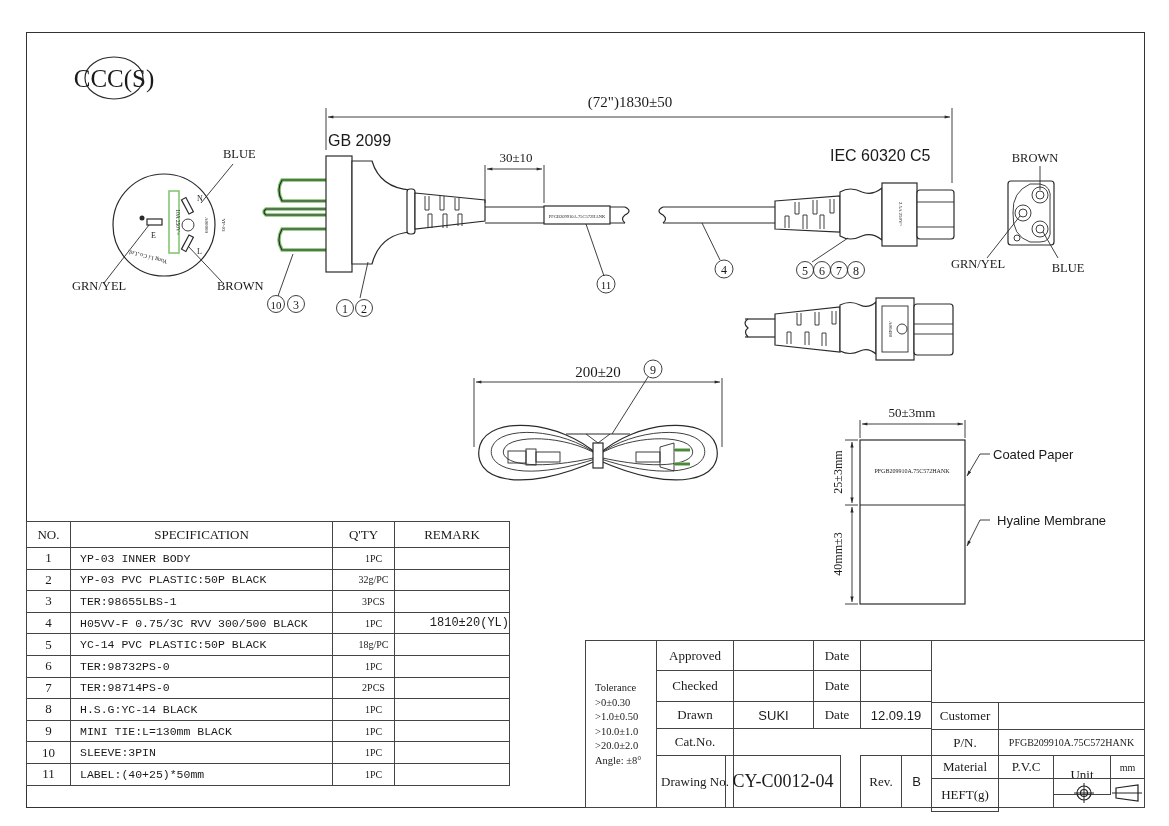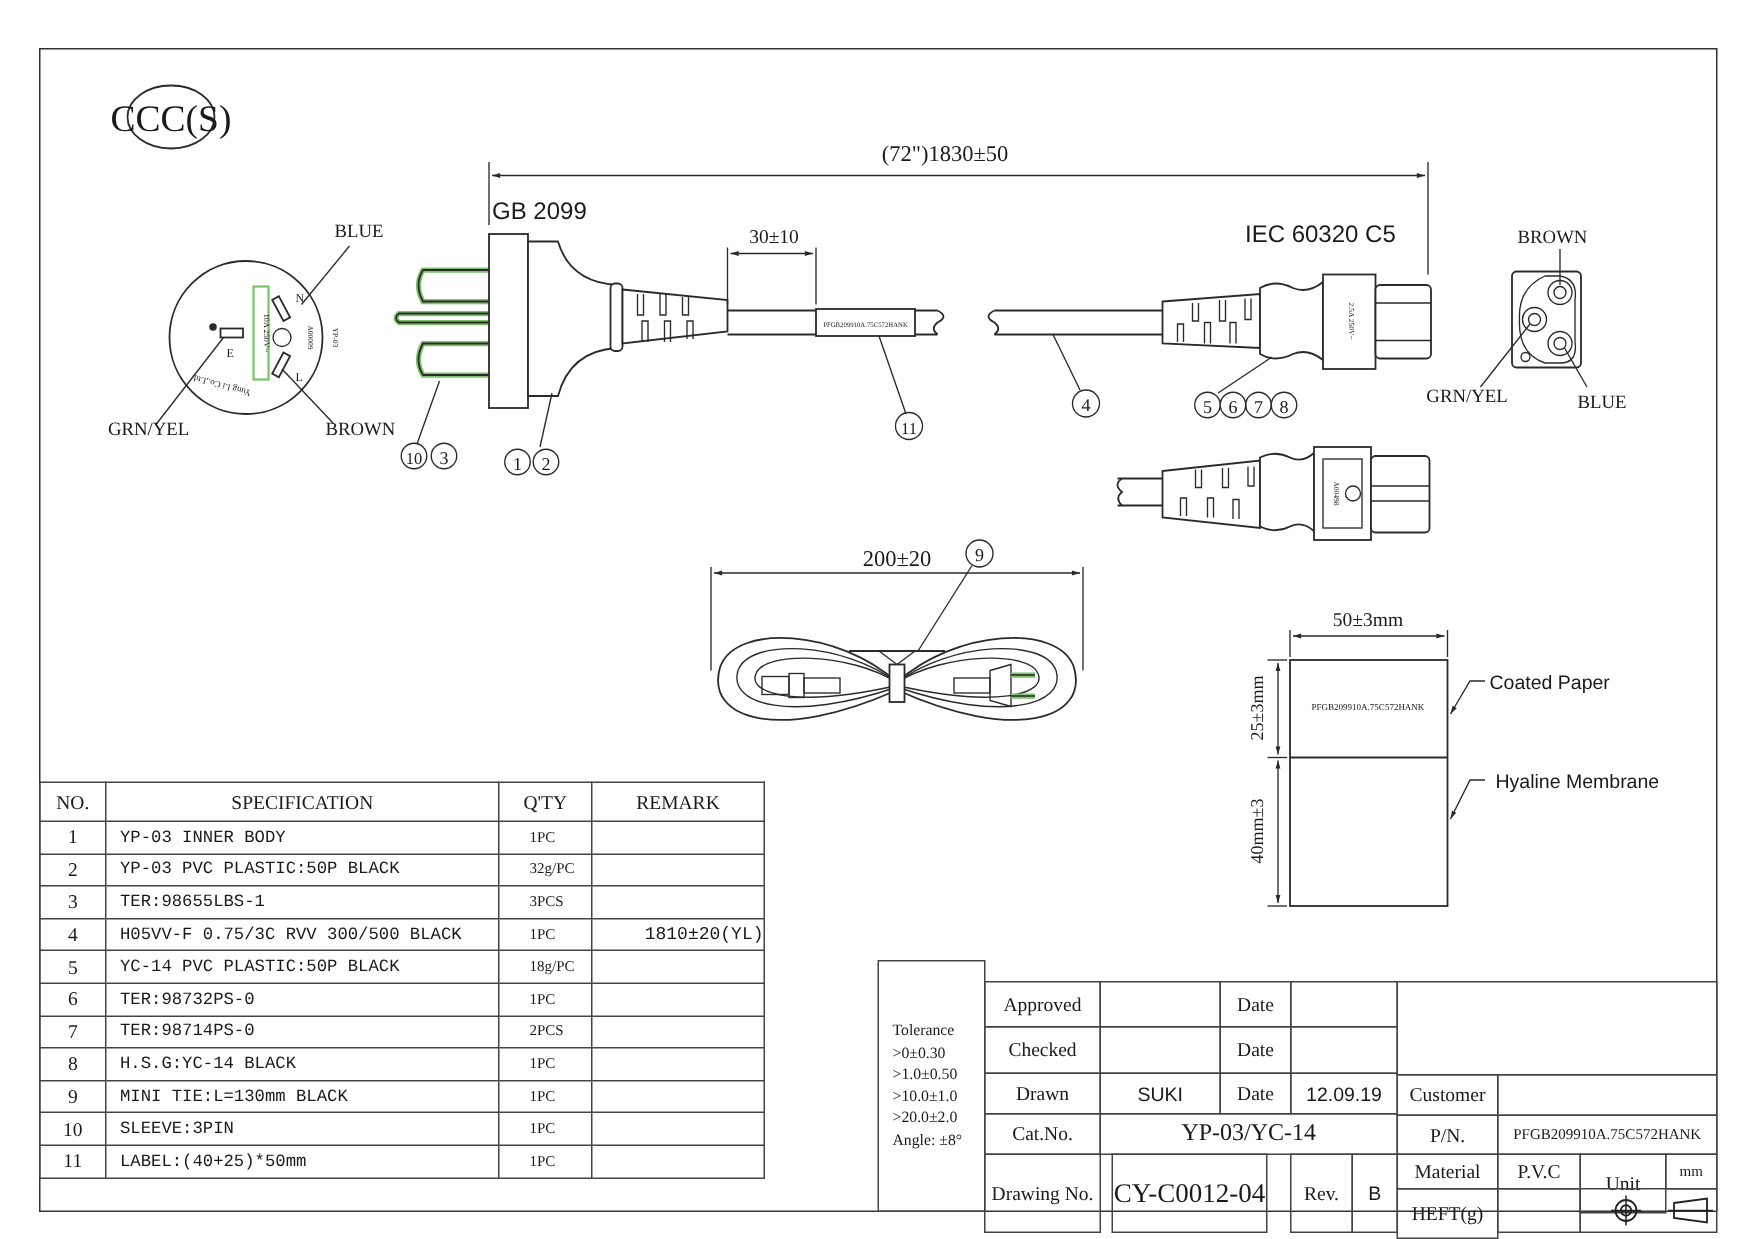--- a/index.html
+++ b/index.html
@@ -16,29 +16,29 @@
   svg .grn { stroke:#7cc36a; fill:none; stroke-width:3.5; }
 
   
   #bom { position:absolute; left:26px; top:521px; border-collapse:collapse;
          font-family:"Liberation Mono", "DejaVu Sans Mono", monospace; font-size:11.5px; }
   #bom td, #bom th { border:1.3px solid #444; padding:0; height:21.6px; box-sizing:border-box;
          font-weight:normal; }
   #bom th { height:26px; font-family:Liberation Serif, serif; font-size:13px; }
   #bom td.no { width:44px; text-align:center; font-family:"Liberation Serif", serif; font-size:13px; }
   #bom td.spec { width:262px; padding-left:9px; }
-  #bom td.qty { width:62px; text-align:left; font-size:10px; font-family:"Liberation Serif", serif;padding-left:20px; }
+  #bom td.qty { width:62px; text-align:center; font-size:10px; font-family:"Liberation Serif", serif;padding-left:20px; }
   #bom td.rem { width:115px; text-align:right; font-size:12px; }
   #bom th.no { width:44px; } #bom th.spec { width:262px; } #bom th.qty{ width:62px; } #bom th.rem{ width:115px; }
 
   
   #tb { position:absolute; left:585px; top:640px; width:560px; height:168px; }
   #tb .cell { position:absolute; border:1.2px solid #444; box-sizing:border-box;
               display:flex; align-items:center; justify-content:center;
-              font-family:"Liberation Serif", serif; font-size:13px; white-space:nowrap;margin-top:14px; }
+              font-family:"Liberation Serif", serif; font-size:13px; white-space:nowrap; }
   #tb .sans { font-family:"Liberation Sans", sans-serif; }
   #tol { position:absolute; left:0; top:0; width:72px; height:168px; border:1.2px solid #444;
          box-sizing:border-box; padding:40px 0 0 9px; font-size:10.5px; line-height:14.5px; }
   #tol div { white-space:nowrap; }
 </style>
 </head>
 <body>
 
 <div id="frame"></div>
 
@@ -377,24 +377,23 @@
   <div class="cell" style="left:148px;top:30px;width:81px;height:32px"></div>
   <div class="cell" style="left:228px;top:30px;width:48px;height:32px">Date</div>
   <div class="cell" style="left:275px;top:30px;width:72px;height:32px"></div>
 
   <div class="cell" style="left:71px;top:61px;width:78px;height:28px">Drawn</div>
   <div class="cell sans" style="left:148px;top:61px;width:81px;height:28px">SUKI</div>
   <div class="cell" style="left:228px;top:61px;width:48px;height:28px">Date</div>
   <div class="cell sans" style="left:275px;top:61px;width:72px;height:28px">12.09.19</div>
 
   <div class="cell" style="left:71px;top:88px;width:78px;height:28px">Cat.No.</div>
-  <div class="cell" style="left:148px;top:88px;width:199px;height:28px;font-size:16px">YP-03/YC-14</div>
 
   <div class="cell" style="left:71px;top:115px;width:78px;height:53px">Drawing No.</div>
-  <div class="cell" style="left:156px;top:115px;width:104px;height:53px;font-size:18px">CY-C0012-04</div>
+  <div class="cell" style="left:140px;top:115px;width:116px;height:53px;font-size:18px">CY-C0012-04</div>
   <div class="cell" style="left:275px;top:115px;width:42px;height:53px">Rev.</div>
   <div class="cell sans" style="left:316px;top:115px;width:31px;height:53px">B</div>
 
   <div class="cell" style="left:346px;top:0;width:214px;height:63px"></div>
   <div class="cell" style="left:346px;top:62px;width:68px;height:28px">Customer</div>
   <div class="cell" style="left:413px;top:62px;width:147px;height:28px"></div>
   <div class="cell" style="left:346px;top:89px;width:68px;height:27px">P/N.</div>
   <div class="cell" style="left:413px;top:89px;width:147px;height:27px;font-size:10px">PFGB209910A.75C572HANK</div>
   <div class="cell" style="left:346px;top:115px;width:68px;height:24px">Material</div>
   <div class="cell" style="left:413px;top:115px;width:56px;height:24px">P.V.C</div>

